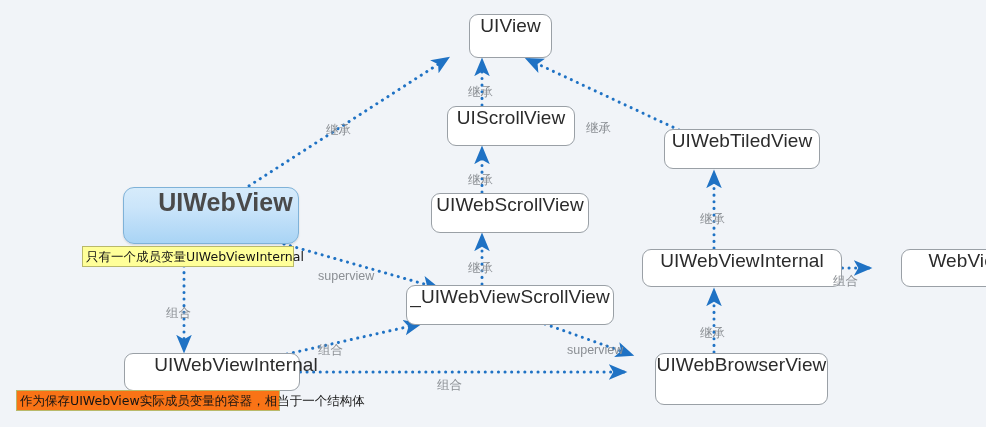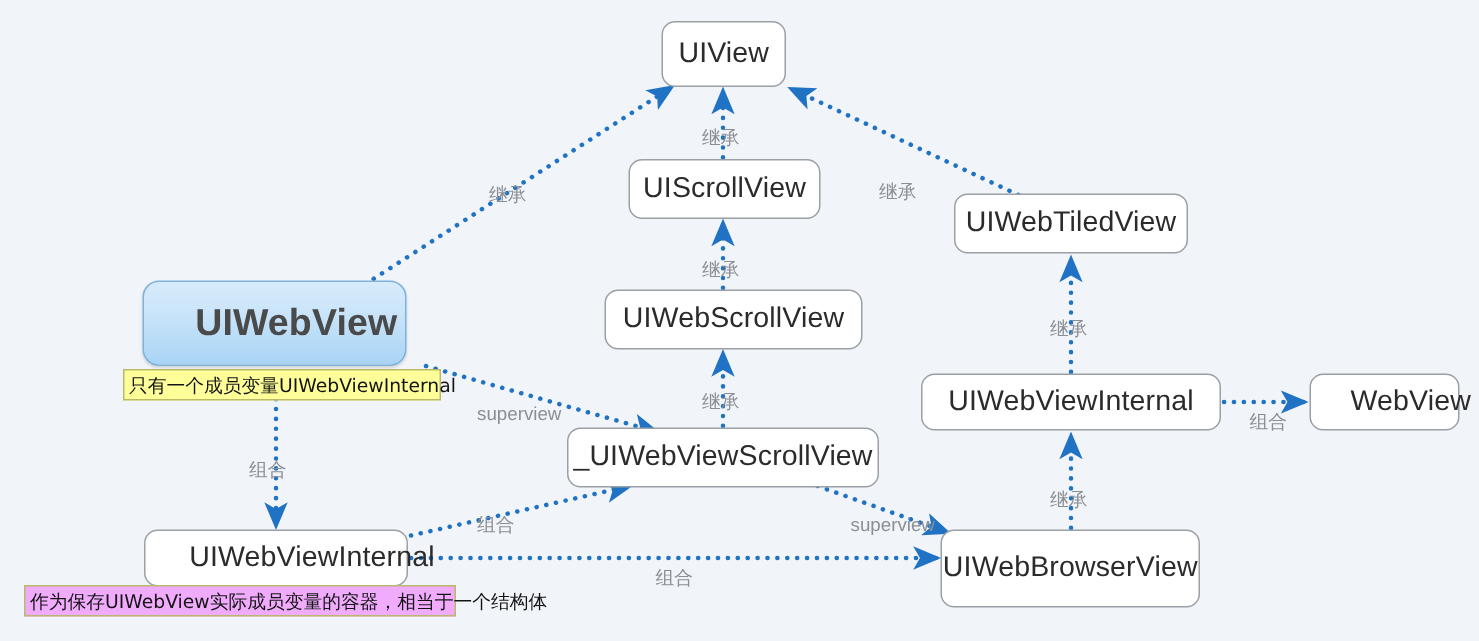--- a/index.html
+++ b/index.html
@@ -13,26 +13,27 @@
   #canvas{position:absolute;left:0;top:0;width:986px;height:427px;}
   svg.edges{position:absolute;left:0;top:0;width:986px;height:427px;pointer-events:none;}
 
   .node{
     position:absolute;
     box-sizing:border-box;
     background:#ffffff;
     border:1px solid #9aa0a6;
     border-radius:9px;
     display:flex;
-    align-items:center;
+    align-items:flex-start;
     justify-content:center;
     color:#2b2b2b;
     font-size:19px;
     white-space:nowrap;
     letter-spacing:.1px;
+    margin-left:28px;
   }
   .node.highlight{
     background:linear-gradient(to bottom,#d6ebfb 0%,#cbe5fa 35%,#a9d4f5 100%);
     border:1px solid #7fb2d8;
     border-radius:11px;
     color:#4a4a4a;
     font-weight:bold;
     font-size:25px;
     box-shadow:0 1px 2px rgba(0,0,0,.12);
   }
@@ -84,21 +85,21 @@
         <path d="M 816 268 L 870 268" fill="none" stroke="#1f72c4" stroke-width="3" stroke-linecap="round" stroke-dasharray="0.1 6.5" marker-end="url(#arrow)"></path>
       </g>
   </svg>
   <div id="node-layer">
       <div class="node" style="left: 441px; top: 14px; width: 83px; height: 44px;">
         <span>UIView</span>
       </div>
       <div class="node" style="left: 419px; top: 106px; width: 128px; height: 40px;">
         <span>UIScrollView</span>
       </div>
-      <div class="node" style="left: 403px; top: 193px; width: 172px; height: 40px;">
+      <div class="node" style="left: 403px; top: 193px; width: 158px; height: 40px;">
         <span>UIWebScrollView</span>
       </div>
       <div class="node" style="left: 378px; top: 285px; width: 208px; height: 40px;">
         <span>_UIWebViewScrollView</span>
       </div>
       <div class="node highlight" style="left: 95px; top: 187px; width: 176px; height: 57px; padding-left: 29px;">
         <span>UIWebView</span>
       </div>
       <div class="node" style="left: 96px; top: 353px; width: 176px; height: 38px; padding-left: 48px;">
         <span>UIWebViewInternal</span>
@@ -126,15 +127,15 @@
       <div class="edge-label" style="left: 166px; top: 293px;">组合</div>
       <div class="edge-label" style="left: 318px; top: 330px;">组合</div>
       <div class="edge-label" style="left: 437px; top: 365px;">组合</div>
       <div class="edge-label" style="left: 567px; top: 330px;">superview</div>
       <div class="edge-label" style="left: 700px; top: 313px;">继承</div>
       <div class="edge-label" style="left: 700px; top: 199px;">继承</div>
       <div class="edge-label" style="left: 833px; top: 261px;">组合</div>
     </div>
   <div id="note-layer">
       <div class="note" style="left: 82px; top: 246px; width: 212px; background: rgb(255, 255, 153);">只有一个成员变量UIWebViewInternal</div>
-      <div class="note" style="left: 16px; top: 390px; width: 288px; background: #f0abfc;">作为保存UIWebView实际成员变量的容器，相当于一个结构体</div>
+      <div class="note" style="left: 16px; top: 390px; width: 264px; background: #f97316;">作为保存UIWebView实际成员变量的容器，相当于一个结构体</div>
     </div>
 </div>
 
 </body></html>

